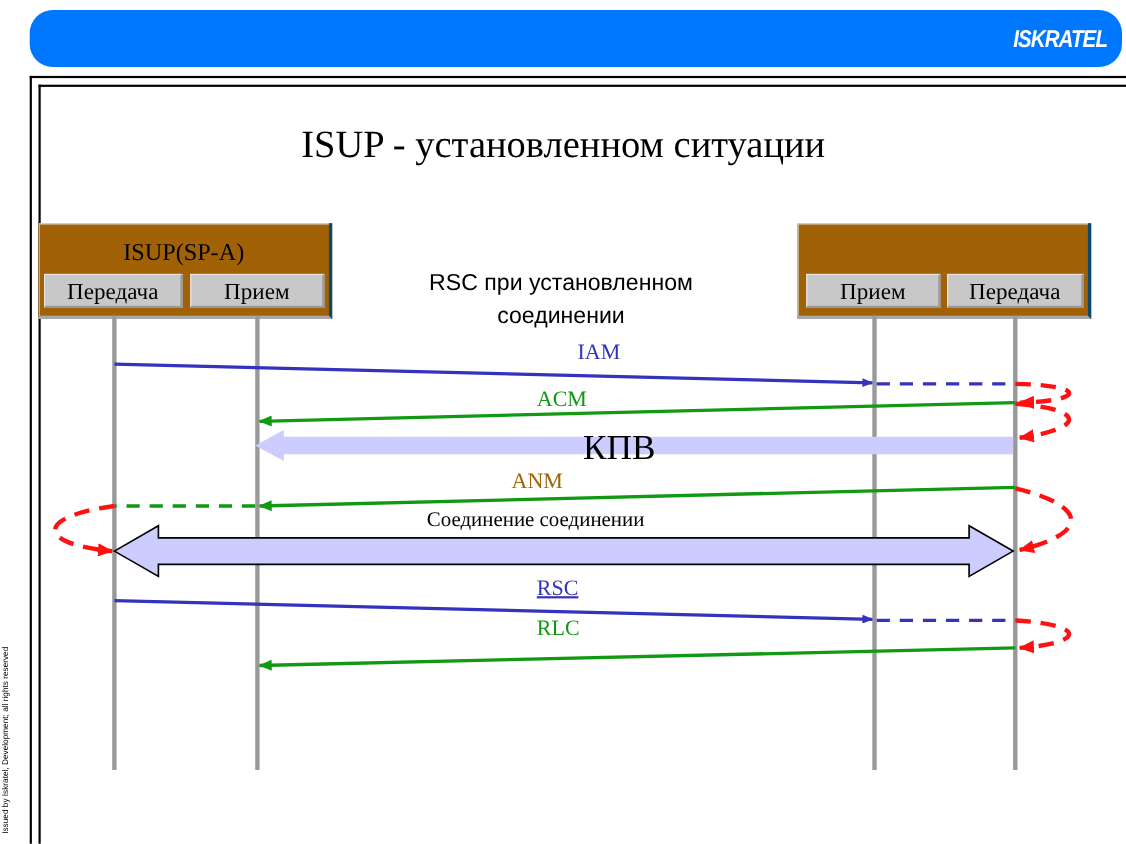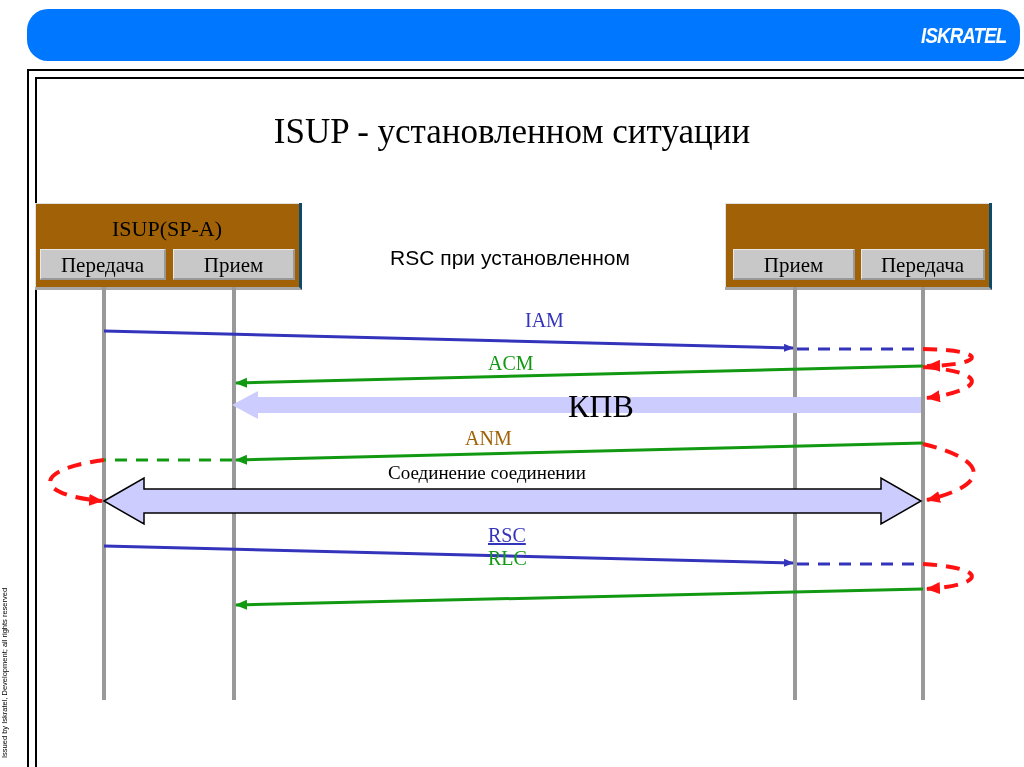--- a/index.html
+++ b/index.html
@@ -36,20 +36,21 @@
   <div class="sub" style="left:138px;width:122px;">Прием</div>
 </div>
 
 <div class="box" style="left:725px;top:203px;width:264px;height:84px;">
   <div class="sub" style="left:8px;width:122px;">Прием</div>
   <div class="sub" style="left:136px;width:124px;">Передача</div>
 </div>
 
 <div class="note">
   <div>RSC при установленном</div>
+  <div>соединении</div>
 </div>
 
 <svg width="1024" height="767">
   <defs>
     <marker id="ab" markerWidth="10" markerHeight="8" refX="9" refY="4" orient="auto" markerUnits="userSpaceOnUse">
         <path d="M0,0 L10,4 L0,8 z" fill="#3333bb"></path>
       </marker>
     <marker id="ag" markerWidth="12" markerHeight="10" refX="11" refY="5" orient="auto" markerUnits="userSpaceOnUse">
         <path d="M0,0 L12,5 L0,10 z" fill="#119911"></path>
       </marker>
@@ -84,17 +85,17 @@
 
   <line x1="104" y1="546" x2="793" y2="563" stroke="#3333bb" stroke-width="3" marker-end="url(#ab)"></line>
   <line x1="797" y1="564" x2="923" y2="564" stroke="#3333bb" stroke-width="3" stroke-dasharray="12,9"></line>
   <path d="M923,564 C990,568 985,585 927,589" fill="none" stroke="#ff1111" stroke-width="4" stroke-dasharray="14,9" marker-end="url(#ar)"></path>
 
   <line x1="923" y1="589" x2="236" y2="605" stroke="#119911" stroke-width="3" marker-end="url(#ag)"></line>
 </svg>
 
 <div class="lbl" style="left:488px;top:309px;color:#3333bb;margin-left:37px;">IAM</div>
 <div class="lbl" style="left:488px;top:352px;color:#119911;">ACM</div>
-<div class="lbl" style="left:568px;top:388px;color:#000;font-size:32px;">КПВ</div>
+<div class="lbl" style="left:530px;top:388px;color:#000;font-size:32px;">КПВ</div>
 <div class="lbl" style="left:465px;top:427px;color:#a16207;text-align:center;">ANM</div>
 <div class="lbl" style="left:388px;top:462px;color:#000;font-size:19px;">Соединение соединении</div>
 <div class="lbl" style="left:488px;top:524px;color:#3333bb;text-decoration:underline;">RSC</div>
-<div class="lbl" style="left:488px;top:547px;color:#119911;">RLC</div>
+<div class="lbl" style="left:488px;top:560px;color:#119911;">RLC</div>
 
 </body></html>

